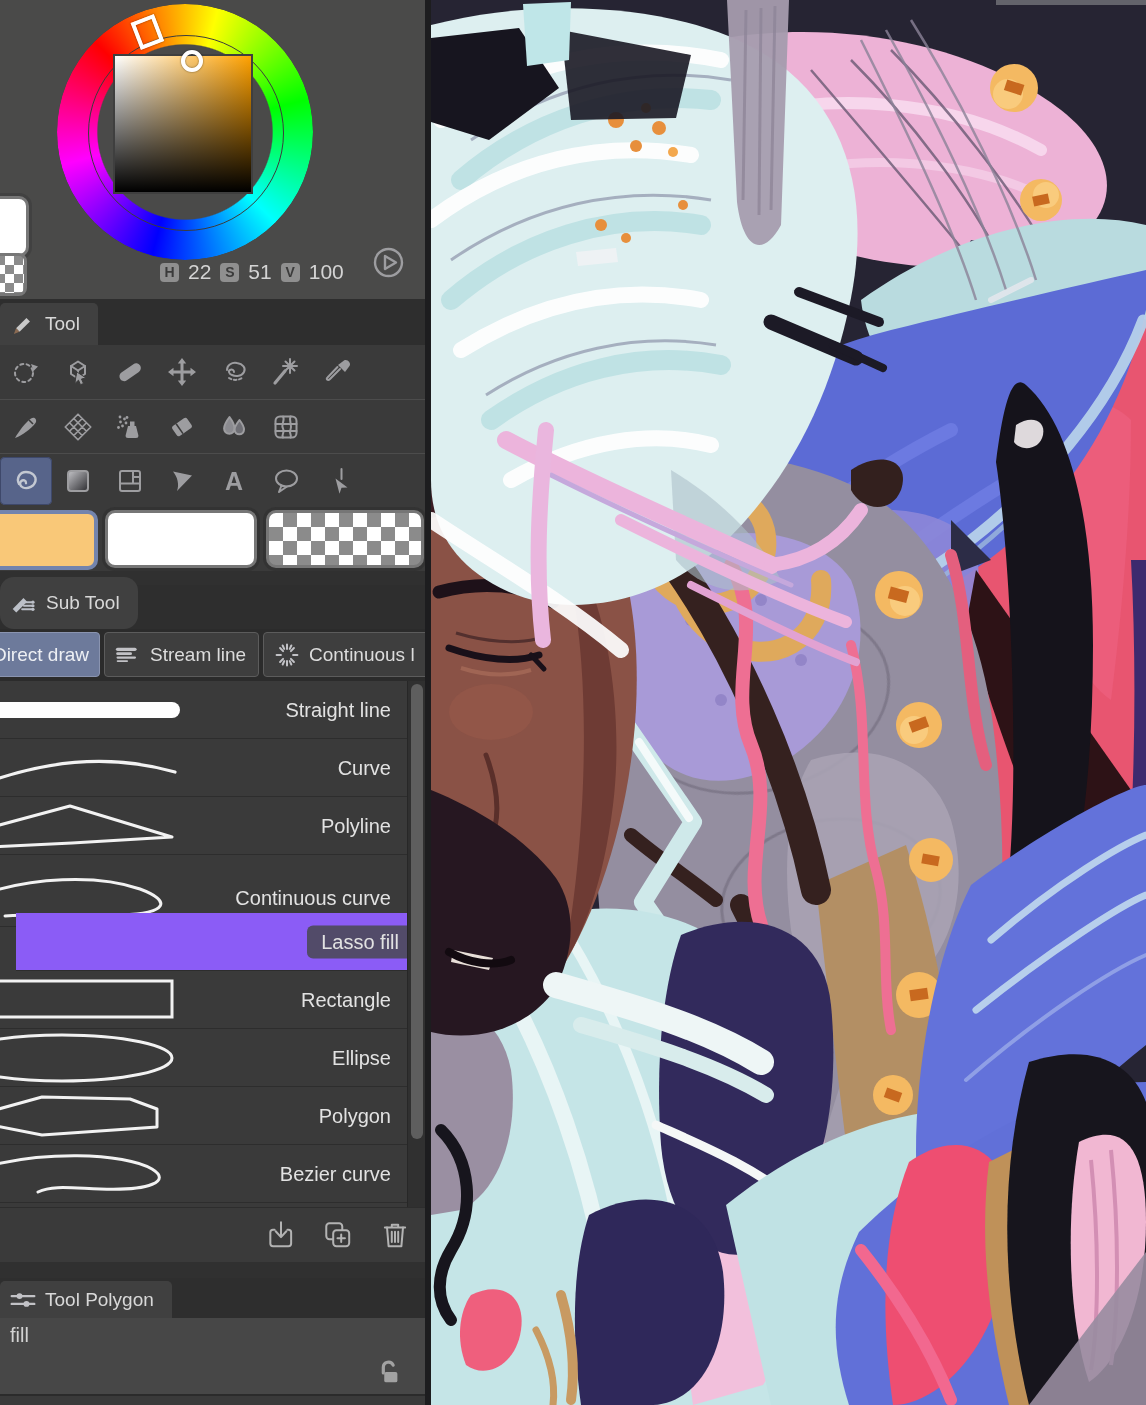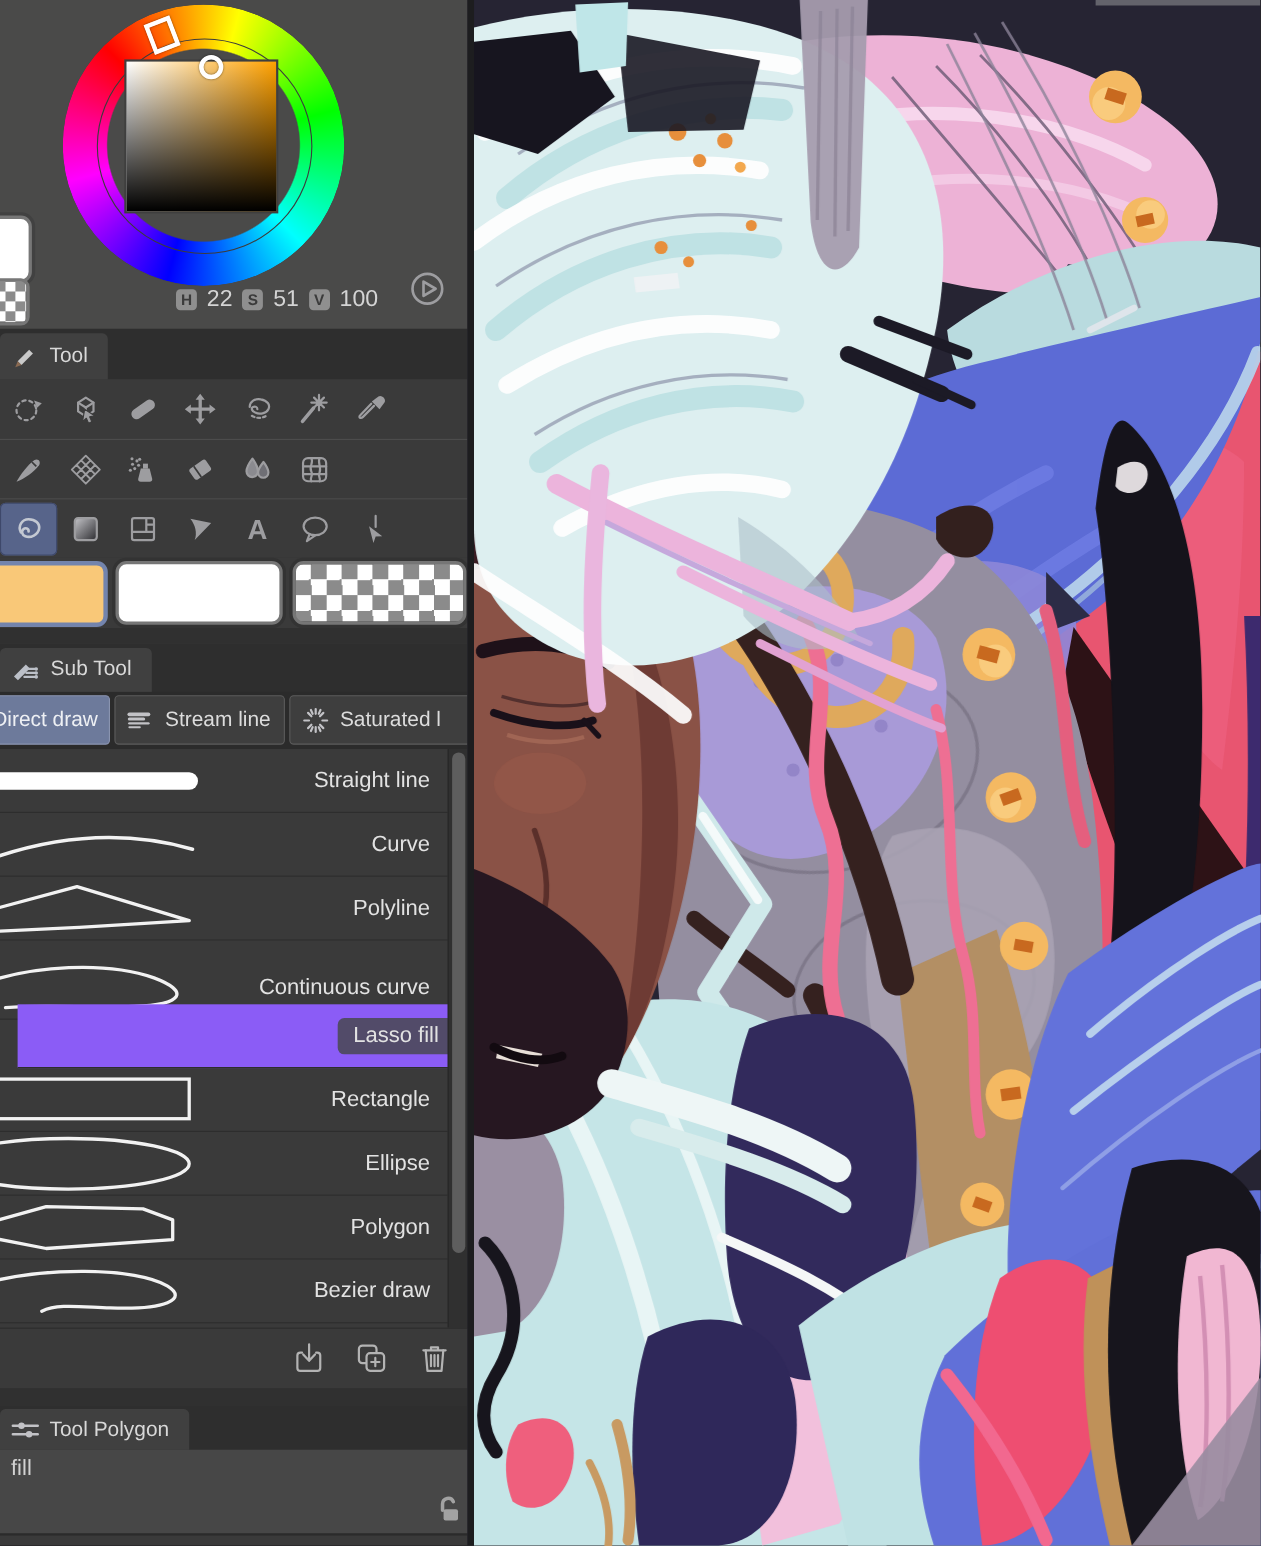--- a/index.html
+++ b/index.html
@@ -58,21 +58,21 @@
   .srow{position:absolute;left:0;width:407px;height:58px;border-bottom:1px solid #2d2d2d;box-sizing:border-box;overflow:hidden;}
   .srow.sel{background:#8b5cf6;margin-left:16px;}
   .srow .lbl{position:absolute;right:16px;top:50%;transform:translateY(-50%);color:#e2e2e2;font-size:20px;}
   .srow.sel .lbl{background:rgba(72,72,80,.85);border-radius:6px;padding:5px 14px;right:10px;}
   .srow svg{position:absolute;left:0;top:0;}
   .vscroll{position:absolute;left:407px;top:681px;width:18px;height:526px;background:#303030;border-left:1px solid #272727;box-sizing:border-box;}
   .vthumb{position:absolute;left:3px;top:3px;width:12px;height:455px;background:#5e5e5e;border-radius:6px;}
   .subtool-actions{position:absolute;left:0;top:1207px;width:425px;height:55px;background:#3a3a3a;border-top:1px solid #2d2d2d;
     display:flex;align-items:center;justify-content:flex-end;gap:25px;padding-right:14px;box-sizing:border-box;}
   
-  .prop-body{position:absolute;left:0;top:1318px;width:425px;height:76px;background:#474747;padding-left:19px;}
+  .prop-body{position:absolute;left:0;top:1318px;width:425px;height:76px;background:#474747;}
   .prop-body .tname{position:absolute;left:10px;top:6px;color:#d2d2d2;font-size:20px;}
   .prop-lock{position:absolute;right:22px;bottom:8px;width:30px;height:30px;}
   .bottom-strip{position:absolute;left:0;top:1394px;width:425px;height:11px;background:#3a3a3a;border-top:2px solid #2b2b2b;box-sizing:border-box;}
   
   .canvas{position:absolute;left:425px;top:0;width:721px;height:1405px;background:#262433;
     border-left:6px solid #1d1d1f;box-sizing:border-box;}
   .ic{display:block;}
   .ic *{vector-effect:non-scaling-stroke;}
   svg.glyph{stroke:#9d9da0;fill:none;stroke-width:2;stroke-linecap:round;stroke-linejoin:round;}
 </style>
@@ -263,21 +263,21 @@
 
     <div class="swatch-row">
       <div class="sw sw-main"></div>
       <div class="sw sw-sub"></div>
       <div class="sw sw-trans"></div>
     </div>
 
     <div class="gap-strip" style="top:571px;height:14px;"></div>
 
     <div class="tabbar" style="top:585px;height:44px;">
-      <div class="tab" style="height:40px;">
+      <div class="tab" style="height:52px;border-radius:14px;">
         <svg class="glyph ic" width="27" height="27" viewBox="0 0 30 30">
           <path d="M3 21 L15 9 l4 4 L7 25 Z" fill="#bcc0c8" stroke="none"></path>
           <path d="M17 13.5 h8 M15.5 17.5 h9.5 M13.5 21.5 h11.5" stroke="#bcc0c8" stroke-width="2"></path>
           <g fill="#bcc0c8" stroke="none">
               <circle cx="25.5" cy="13.5" r="1.8"></circle>
               <circle cx="25.5" cy="17.5" r="1.8"></circle>
               <circle cx="25.5" cy="21.5" r="1.8"></circle>
             </g>
         </svg>
         <span>Sub Tool</span>
@@ -298,21 +298,21 @@
         <span>Stream line</span>
       </div>
       <div class="grp" style="left:263px;width:200px;">
         <svg class="glyph ic" width="26" height="26" viewBox="0 0 30 30">
           <g stroke="#c2c2c6" stroke-width="2">
             <path d="M15 3 V8 M15 22 V27 M3 15 H8 M22 15 H27"></path>
             <path d="M7 7 L10.5 10.5 M19.5 19.5 L23 23 M23 7 L19.5 10.5 M10.5 19.5 L7 23"></path>
             <path d="M10 4 l1.8 4 M20 4 l-1.8 4 M10 26 l1.8 -4 M20 26 l-1.8 -4"></path>
           </g>
         </svg>
-        <span>Saturated l</span>
+        <span>Continuous l</span>
       </div>
     </div>
 
     <div class="subtool-list">
       <div class="srow" style="top:0;">
         <svg width="220" height="58" viewBox="0 0 220 58">
           <rect x="-30" y="21" width="210" height="16" rx="8" fill="#fff"></rect>
         </svg>
         <span class="lbl">Straight line</span>
       </div>
@@ -352,21 +352,21 @@
       <div class="srow" style="top:406px;">
         <svg width="220" height="58" viewBox="0 0 220 58" fill="none" stroke="#f2f2f2" stroke-width="3" stroke-linejoin="round">
           <path d="M-30 30 L42 10 L130 12 L157 22 L157 40 L42 48 L-30 34"></path>
         </svg>
         <span class="lbl">Polygon</span>
       </div>
       <div class="srow" style="top:464px;">
         <svg width="220" height="58" viewBox="0 0 220 58" fill="none" stroke="#f2f2f2" stroke-width="3" stroke-linecap="round">
           <path d="M-30 26 C40 4 125 8 152 24 C172 36 150 46 100 44 C72 43 52 40 38 47"></path>
         </svg>
-        <span class="lbl">Bezier draw</span>
+        <span class="lbl">Bezier curve</span>
       </div>
     </div>
     <div class="vscroll">
       <div class="vthumb"></div>
     </div>
 
     <div class="subtool-actions">
       <svg class="glyph ic" width="32" height="32" viewBox="0 0 30 30" style="stroke:#b3b3b3;">
         <path d="M9 10 H7.5 a2.5 2.5 0 0 0 -2.5 2.5 V23 a2.5 2.5 0 0 0 2.5 2.5 H22 a2.5 2.5 0 0 0 2.5 -2.5 V12.5 A2.5 2.5 0 0 0 22 10 H21"></path>
         <path d="M15 3 v13 M10 11.5 l5 5.5 5 -5.5"></path>

